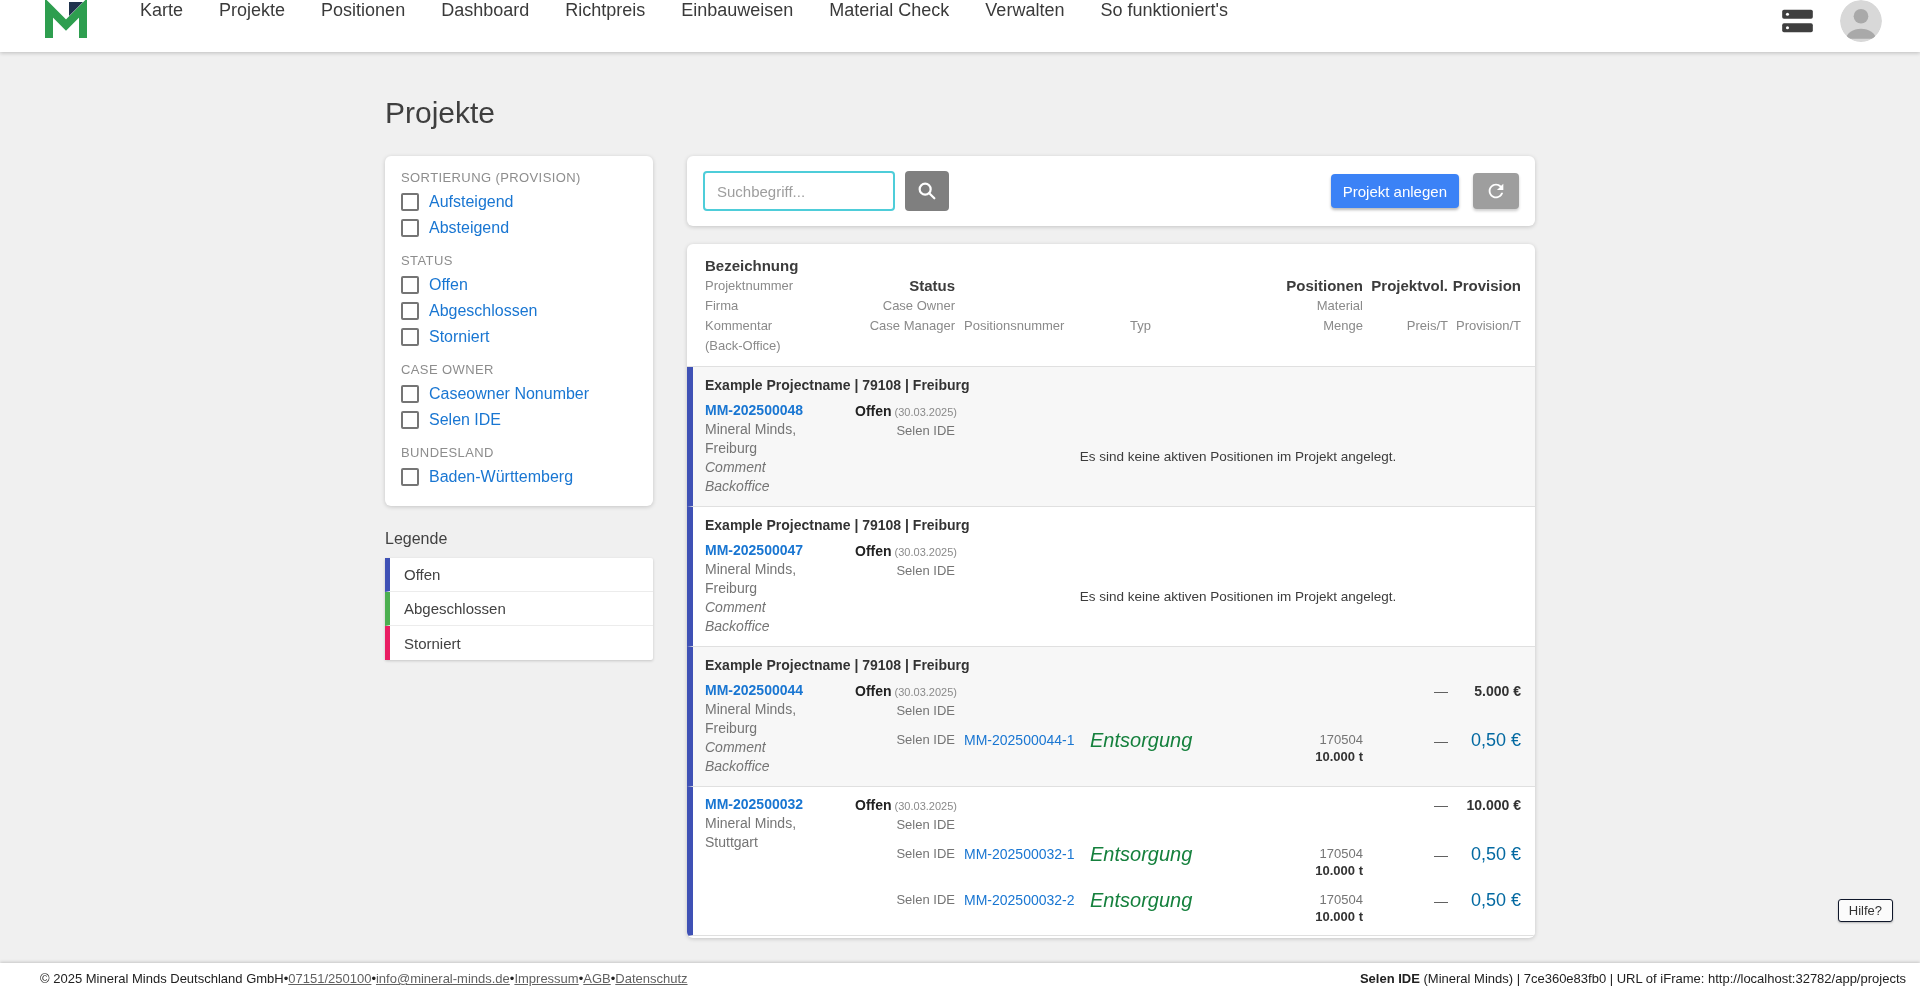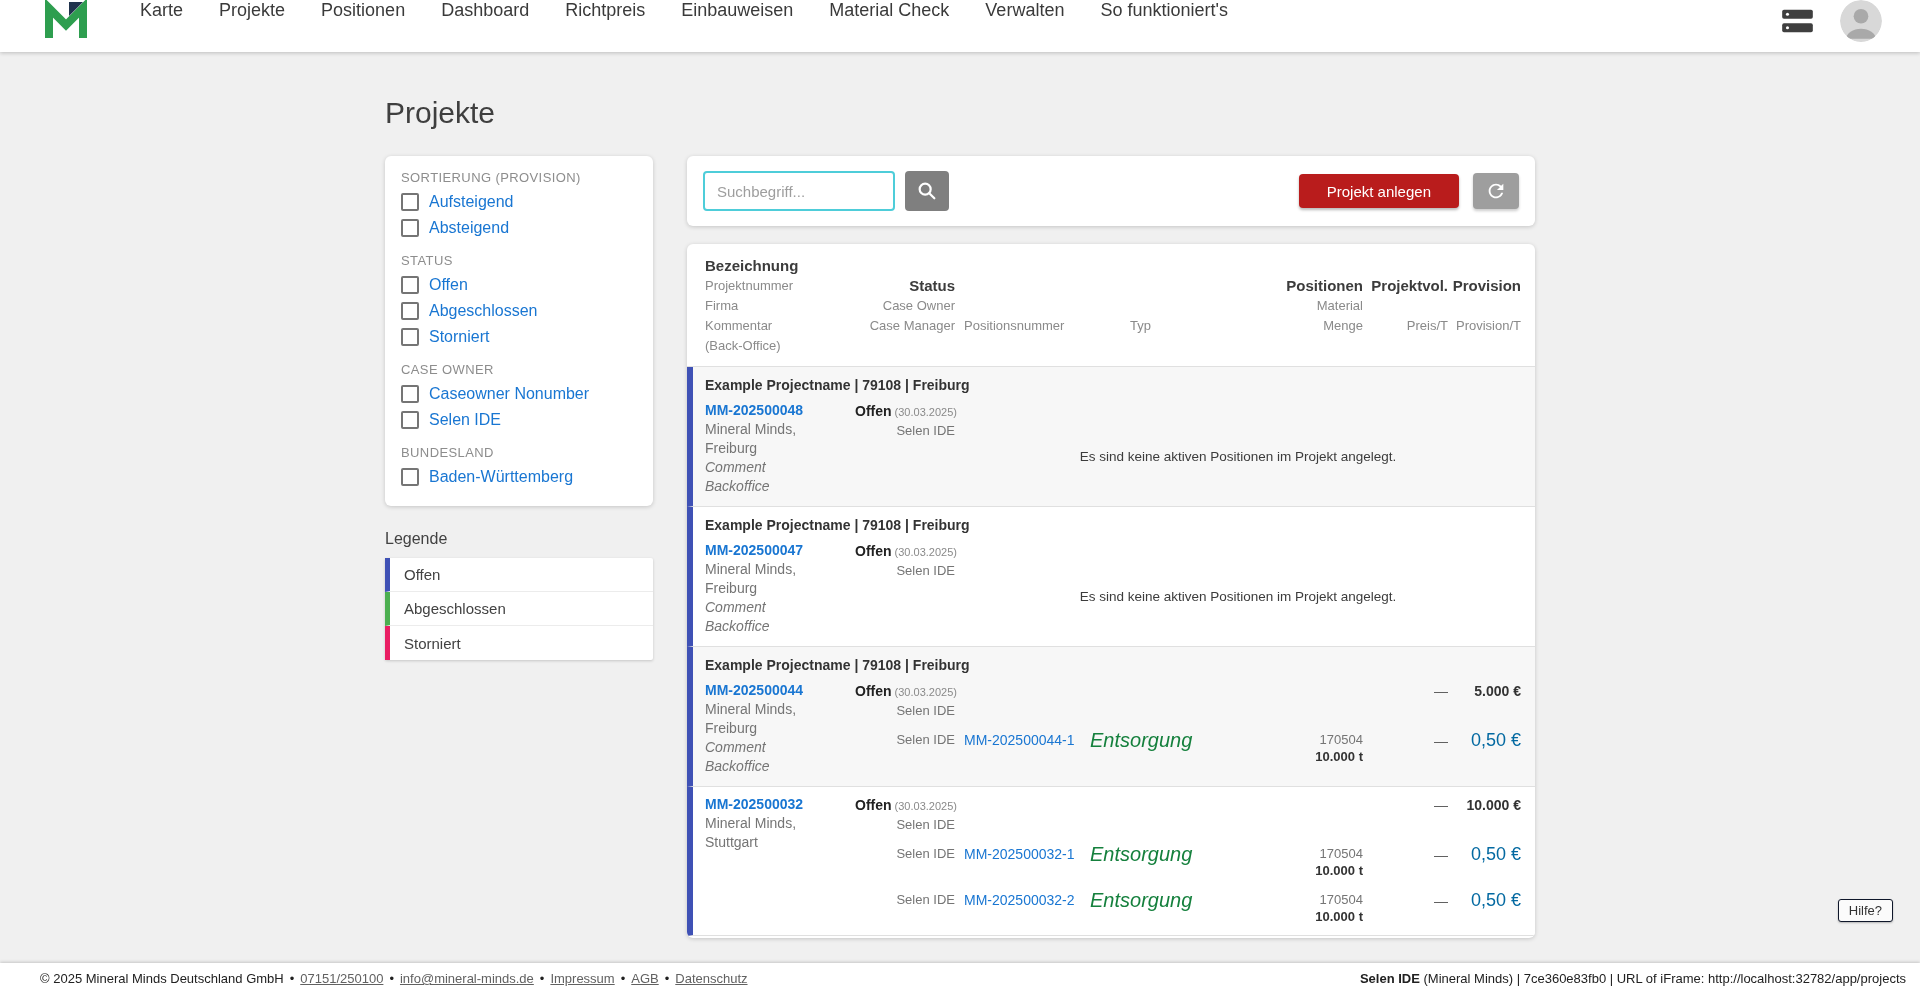--- a/index.html
+++ b/index.html
@@ -35,21 +35,21 @@
   .legend-card{background:#fff;border-radius:2px;box-shadow:0 1px 3px rgba(0,0,0,.18);}
   .legend-item{display:flex;align-items:center;height:34px;border-left:5px solid #999;padding-left:14px;font-size:15px;color:#424242;border-bottom:1px solid #ececec;}
   .legend-item:last-child{border-bottom:none;}
 
   
   .toolbar-card{background:#fff;border-radius:6px;box-shadow:0 1px 4px rgba(0,0,0,.18);padding:15px 16px;display:flex;align-items:center;height:70px;}
   .search-input{width:192px;height:40px;border:2px solid #4ecdd9;border-radius:4px;padding:0 12px;font-size:15px;color:#424242;outline:none;font-family:inherit;}
   .search-input::placeholder{color:#9e9e9e;}
   .search-btn{width:44px;height:40px;background:#7f7f7f;border:none;border-radius:4px;margin-left:10px;display:flex;align-items:center;justify-content:center;cursor:pointer;}
   .toolbar-right{margin-left:auto;display:flex;align-items:center;gap:14px;}
-  .create-btn{height:34px;background:#b91c1c;color:#fff;border:none;border-radius:4px;font-size:15px;padding:0 28px;box-shadow:0 2px 3px rgba(0,0,0,.28);cursor:pointer;font-family:inherit;}
+  .create-btn{height:34px;background:#3b82f6;color:#fff;border:none;border-radius:4px;font-size:15px;padding:0 12px;box-shadow:0 2px 3px rgba(0,0,0,.28);cursor:pointer;font-family:inherit;}
   .refresh-btn{width:46px;height:36px;background:#9e9e9e;border:none;border-radius:4px;display:flex;align-items:center;justify-content:center;cursor:pointer;box-shadow:0 2px 3px rgba(0,0,0,.2);}
 
   
   .table-card{background:#fff;border-radius:6px;box-shadow:0 1px 4px rgba(0,0,0,.18);margin-top:18px;height:694px;overflow:hidden;}
   .thead{display:grid;grid-template-columns:150px 100px 135px 145px 128px 85px 1fr;padding:12px 14px 10px 18px;border-bottom:1px solid #e0e0e0;}
   .th{grid-row:1;}
   .th.c1{grid-column:1;}.th.c2{grid-column:2;}.th.c3{grid-column:3;}.th.c4{grid-column:4;}
   .th.c5{grid-column:5;}.th.c6{grid-column:6;}.th.c7{grid-column:7;}
   .th span{display:block;line-height:20px;white-space:nowrap;}
   .h-bold{font-size:15px;font-weight:700;color:#3c3c3c;}
@@ -88,21 +88,21 @@
   .posline{margin-top:12px;}
   .pos-link{color:#1976d2;font-size:14px;text-decoration:none;cursor:pointer;line-height:18px;display:inline-block;}
   .typ-cell{font-size:20px;color:#15803d;line-height:18px;font-style:italic;}
   .qty .mat{display:block;font-size:13px;color:#757575;line-height:17px;}
   .qty .menge{display:block;font-size:13px;font-weight:700;color:#333;line-height:17px;}
   .posval{font-size:18px;color:#0369a1;line-height:18px;}
 
   
   .help-btn{position:fixed;right:27px;bottom:72px;background:#fbfbfb;border:1px solid #0f172a;border-radius:3px;padding:3px 10px;font-size:13px;color:#333;box-shadow:0 1px 2px rgba(0,0,0,.25);cursor:pointer;font-family:inherit;z-index:20;}
   .footer{position:fixed;left:0;right:0;bottom:0;height:31px;background:#fff;box-shadow:0 -1px 3px rgba(0,0,0,.18);display:flex;align-items:center;padding:0 14px 0 40px;font-size:13px;color:#212121;z-index:10;}
-  .footer-left{display:flex;align-items:flex-end;gap:6px;white-space:nowrap;}
+  .footer-left{display:flex;align-items:flex-end;white-space:nowrap;}
   .footer-left a{color:#616161;text-decoration:underline;cursor:pointer;}
   .footer-sep{color:#212121;}
   .footer-right{margin-left:auto;white-space:nowrap;font-size:13px;color:#212121;}
   .footer-right b{font-weight:700;}
 </style>
 </head>
 <body>
 
 <div class="navbar">
   <div class="logo">

